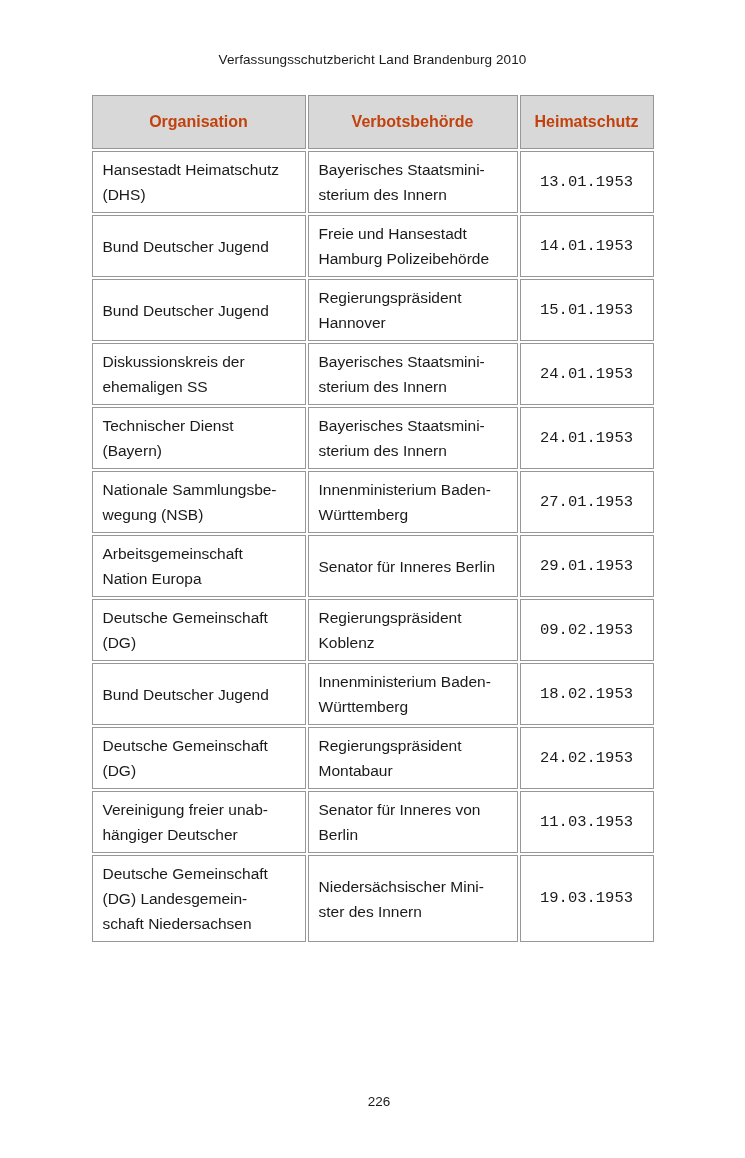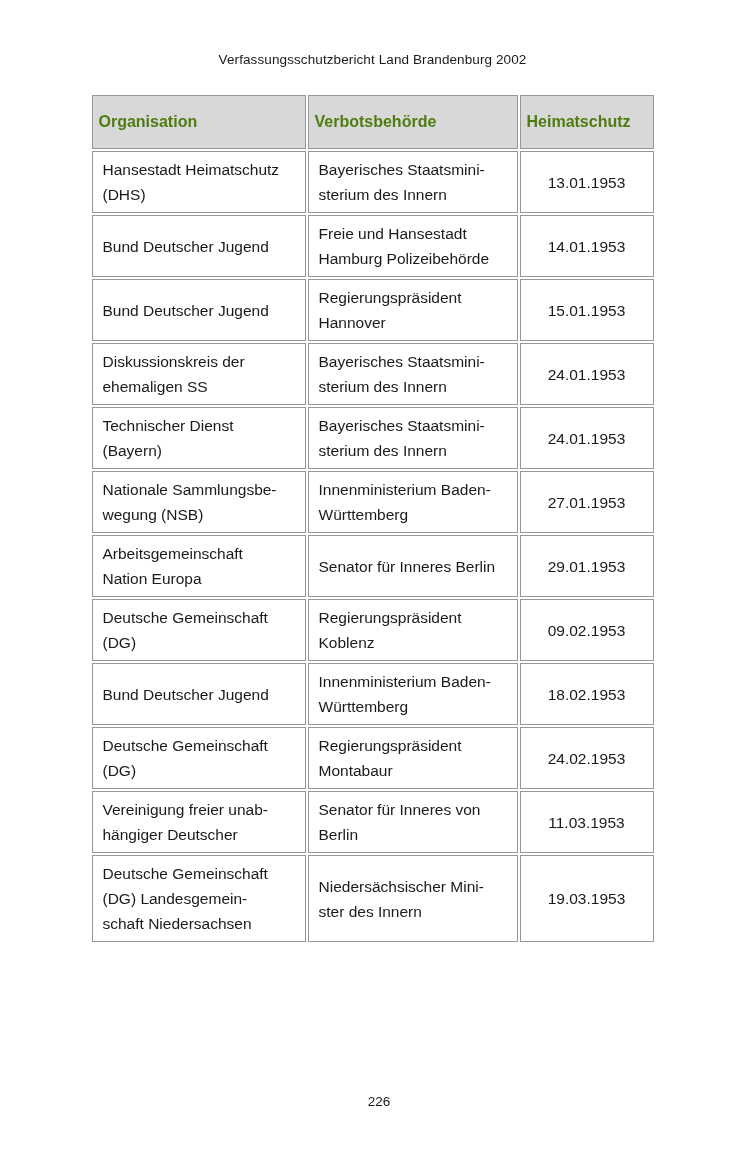--- a/index.html
+++ b/index.html
@@ -29,53 +29,54 @@
     margin: 26px auto 0 auto;
   }
   table.ban-table col.c-org  { width: 214px; }
   table.ban-table col.c-auth { width: 210px; }
   table.ban-table col.c-date { width: 134px; }
   table.ban-table th {
     background: #d8d8d8;
     border: 1px solid #979797;
     font-size: 16px;
     font-weight: bold;
-    text-align: left;
+    text-align: center;
     vertical-align: middle;
     padding: 17px 6px;
-    color: #4d7c0f;
+    color: #c2410c;
   }
   table.ban-table td {
     border: 1px solid #979797;
     font-size: 15.5px;
     line-height: 25px;
     padding: 5px 10px;
     vertical-align: middle;
     white-space: pre-line;
     color: #1a1a1a;
   }
   table.ban-table td.date {
     text-align: center;
     white-space: nowrap;
+    font-family: Liberation Mono, monospace;
   }
   .page-number {
     position: absolute;
     left: 13px;
     right: 0;
     top: 1094px;
     text-align: center;
     font-size: 13.5px;
   }
 </style>
 </head>
 <body>
 
 <div class="page">
 
-  <div class="doc-header">Verfassungsschutzbericht Land Brandenburg 2002</div>
+  <div class="doc-header">Verfassungsschutzbericht Land Brandenburg 2010</div>
 
   <table class="ban-table">
     <colgroup>
       <col class="c-org">
       <col class="c-auth">
       <col class="c-date">
     </colgroup>
     <thead>
       <tr>
         <th>Organisation</th>

